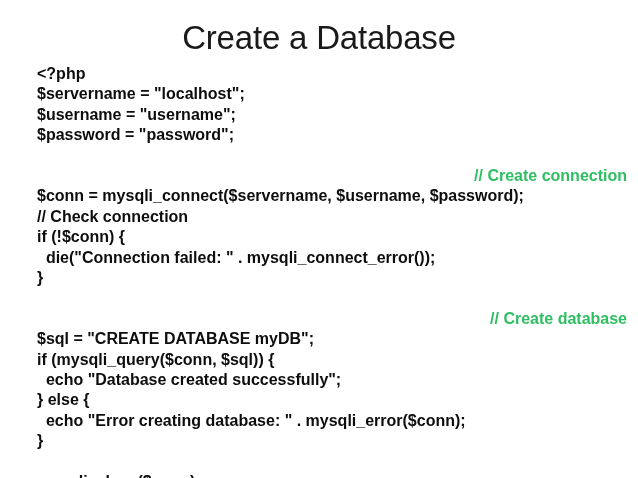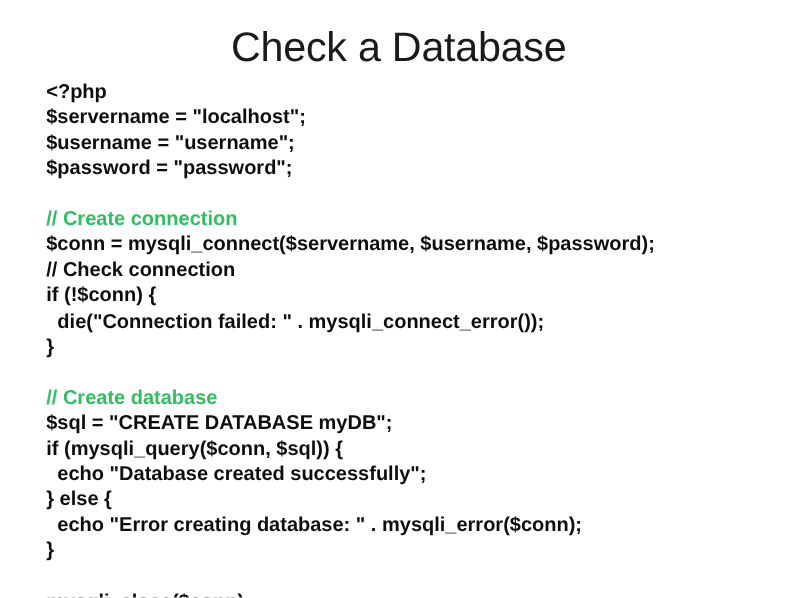--- a/index.html
+++ b/index.html
@@ -49,24 +49,25 @@
   .code-line {
     white-space: pre;
     min-height: 20.4px;
     font-weight: bold;
   }
   .code-line.blank {
     height: 20.4px;
   }
   .code-line.comment-green {
     color: #2fbe62;
+    text-align: right;
   }
 </style>
 </head>
 <body>
 
 <div class="slide">
 
-  <div class="slide-title">Check a Database</div>
+  <div class="slide-title">Create a Database</div>
 
   <div class="code-block" id="code-block"><div class="code-line">&lt;?php</div><div class="code-line">$servername = "localhost";</div><div class="code-line">$username = "username";</div><div class="code-line">$password = "password";</div><div class="code-line blank"></div><div class="code-line comment-green">// Create connection</div><div class="code-line">$conn = mysqli_connect($servername, $username, $password);</div><div class="code-line">// Check connection</div><div class="code-line">if (!$conn) {</div><div class="code-line">  die("Connection failed: " . mysqli_connect_error());</div><div class="code-line">}</div><div class="code-line blank"></div><div class="code-line comment-green">// Create database</div><div class="code-line">$sql = "CREATE DATABASE myDB";</div><div class="code-line">if (mysqli_query($conn, $sql)) {</div><div class="code-line">  echo "Database created successfully";</div><div class="code-line">} else {</div><div class="code-line">  echo "Error creating database: " . mysqli_error($conn);</div><div class="code-line">}</div><div class="code-line blank"></div><div class="code-line">mysqli_close($conn);</div></div>
 
 </div>
 
 </body></html>

